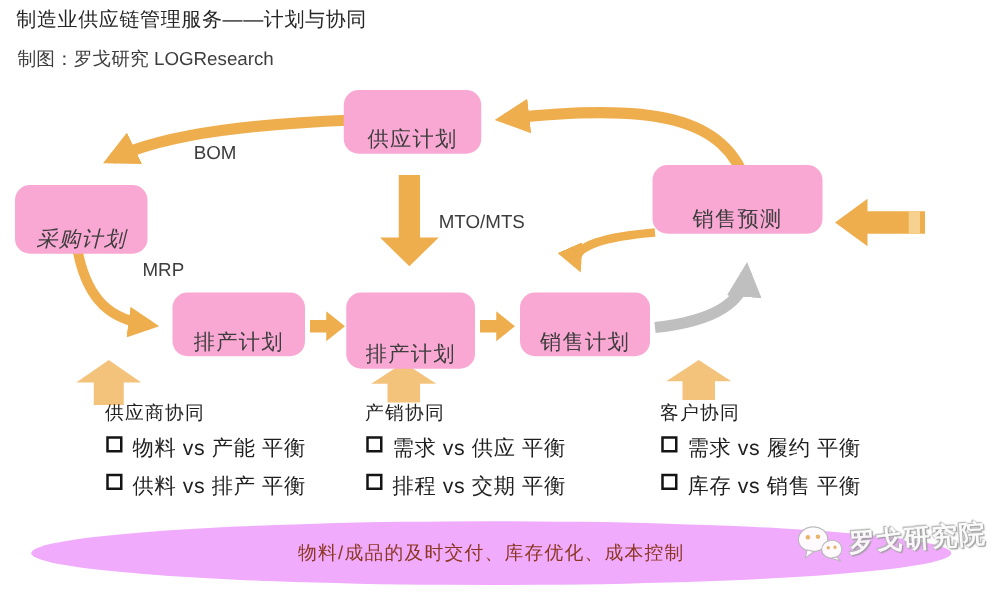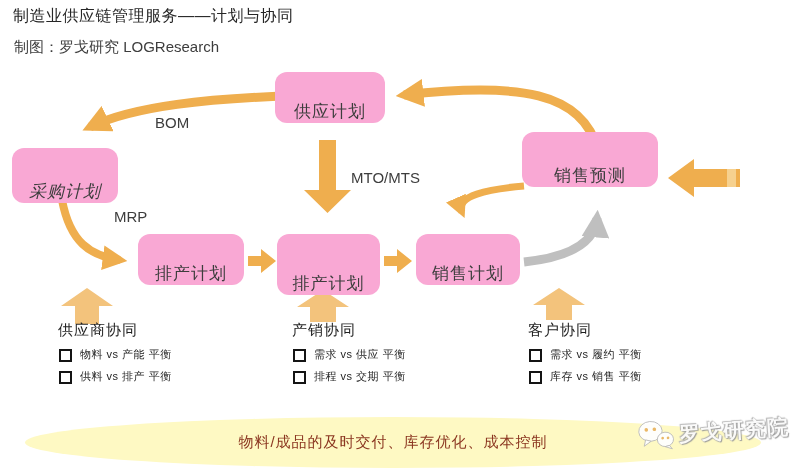--- a/index.html
+++ b/index.html
@@ -13,24 +13,24 @@
 
   .node{position:absolute;background:#f9a8d4;border-radius:12px;color:#3d3d3d;
         font-size:17px;display:flex;align-items:flex-end;justify-content:center;
         letter-spacing:1px;}
   .node.circle{border-radius:50%;}
 
   .edge-label{position:absolute;font-size:15px;color:#3d3d3d;white-space:nowrap;}
 
   .section{position:absolute;width:215px;color:#1f1f1f;}
   .section .sec-title{font-size:15px;margin-bottom:7px;letter-spacing:1px;}
-  .sec-item{display:flex;align-items:flex-start;margin-bottom:7px;font-size:11px;letter-spacing:0.5px;}
+  .sec-item{display:flex;align-items:flex-start;margin-bottom:7px;font-size:17px;letter-spacing:0.5px;}
   .bullet-square{flex:0 0 auto;width:9px;height:9px;border:2px solid #141414;margin:2px 8px 0 1px;}
 
-  .banner{position:absolute;left:25px;top:417px;width:736px;height:51px;background:#fef9c3;
+  .banner{position:absolute;left:25px;top:417px;width:736px;height:51px;background:#f0abfc;
           border-radius:50% / 50%;display:flex;align-items:center;justify-content:center;}
   .banner-text{font-size:15px;color:#8B3620;letter-spacing:1px;}
 
   .watermark{position:absolute;left:638px;top:416px;display:flex;align-items:center;gap:5px;
              transform:rotate(-4deg);opacity:0.95;}
   .watermark-text{font-size:21px;font-weight:700;color:rgba(255,255,255,0.95);letter-spacing:1px;
                   text-shadow:0 0 1px #9a9a9a,1px 1px 1px #9a9a9a,-1px -1px 1px #b5b5b5;}
 </style>
 </head>
 <body>
@@ -89,21 +89,21 @@
     <span>排产计划</span>
   </div>
   <div class="node" style="left:416px;top:234px;width:104px;height:51px;">
     <span>销售计划</span>
   </div>
 
   <div class="edge-label" style="left:155px;top:114px;">BOM</div>
   <div class="edge-label" style="left:351px;top:169px;">MTO/MTS</div>
   <div class="edge-label" style="left:114px;top:208px;">MRP</div>
 
-  <div class="section" style="left:58px;top:321px;">
+  <div class="section" style="left:84px;top:321px;">
     <div class="sec-title">供应商协同</div>
     <div class="sec-item">
       <span class="bullet-square"></span>
       <span>物料 vs 产能 平衡</span>
     </div>
     <div class="sec-item">
       <span class="bullet-square"></span>
       <span>供料 vs 排产 平衡</span>
     </div>
   </div>

